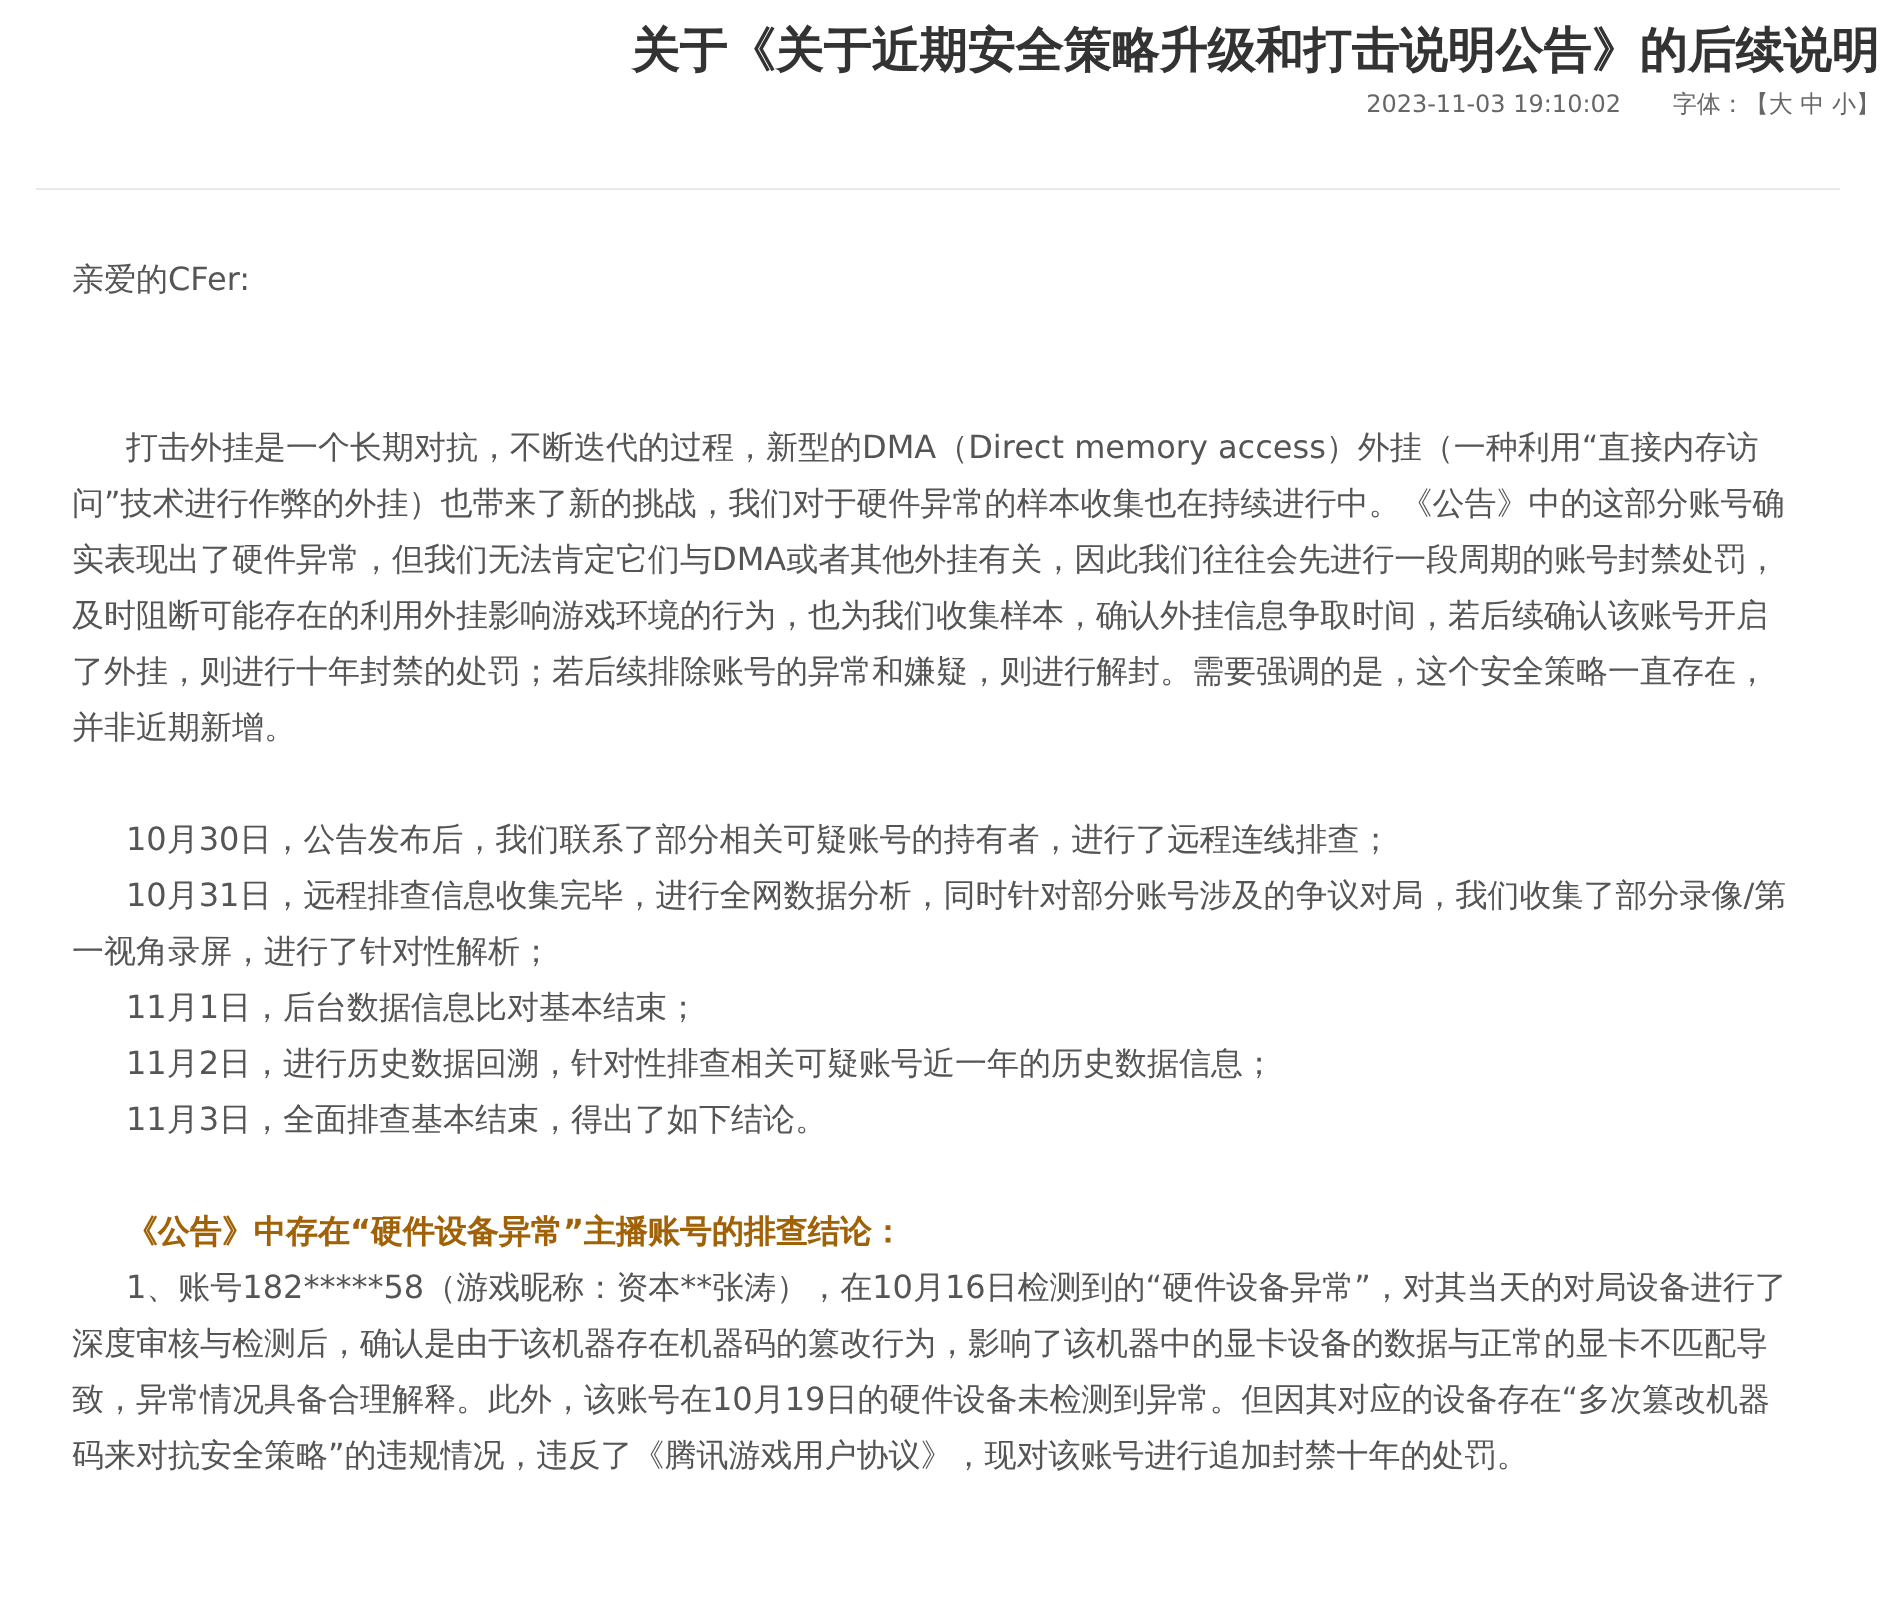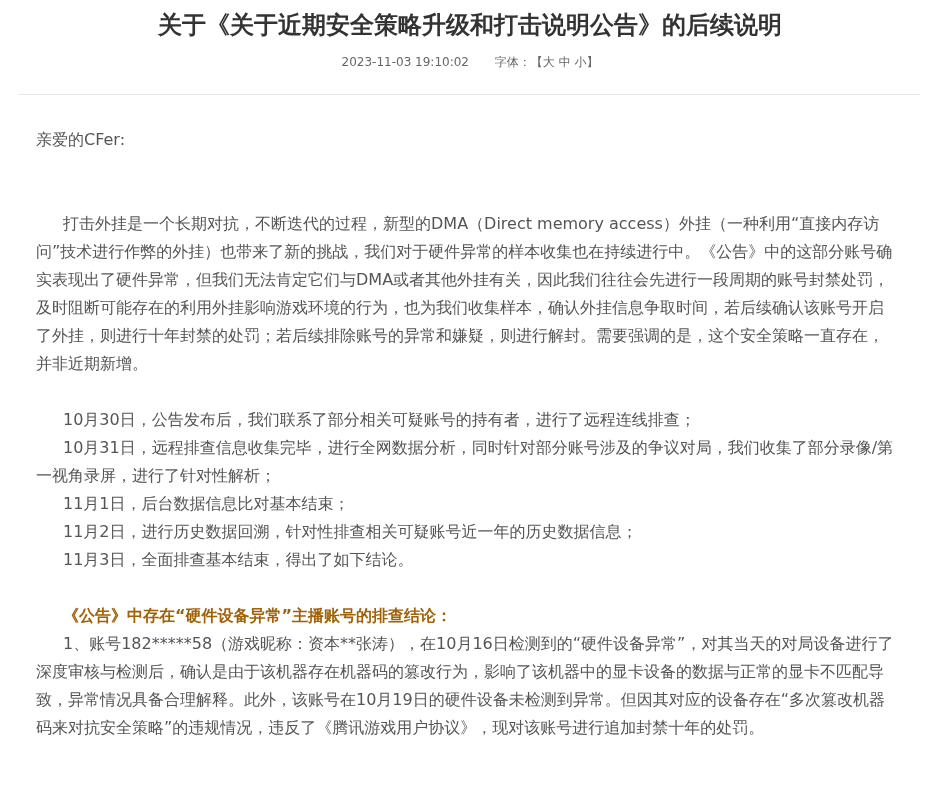--- a/index.html
+++ b/index.html
@@ -1,19 +1,19 @@
 <!DOCTYPE html>
 <html><head>
 <meta charset="utf-8">
 <style>
   html, body { margin: 0; padding: 0; background: #ffffff; }
   body { width: 940px; height: 810px; overflow: hidden; font-family: "DejaVu Sans", "Liberation Sans", sans-serif; color: #555555; }
-  .header { text-align: center; }
+  .header { text-align: right; }
   .title { font-size: 24px; font-weight: bold; color: #333333; margin: 0; padding-top: 8px; height: 34px; line-height: 34px; letter-spacing: 0px; }
-  .meta { font-size: 12px; color: #666666; margin-top: 10px; height: 20px; line-height: 20px; }
+  .meta { font-size: 12px; color: #666666; height: 20px; line-height: 20px; }
   .meta .date { margin-right: 22px; }
   .meta .fs-link { cursor: pointer; color: #666; }
   .divider { position: absolute; left: 18px; top: 94px; width: 902px; height: 0; border-top: 1px solid #e8e8e8; }
   .content { position: absolute; left: 36px; top: 126px; width: 862px; font-size: 16px; line-height: 28px; }
   .content p { margin: 0; }
   .indent { text-indent: 27px; }
   .gap { height: 28px; }
   .bold { font-weight: bold; color: #a16207; }
 </style>
 </head>

